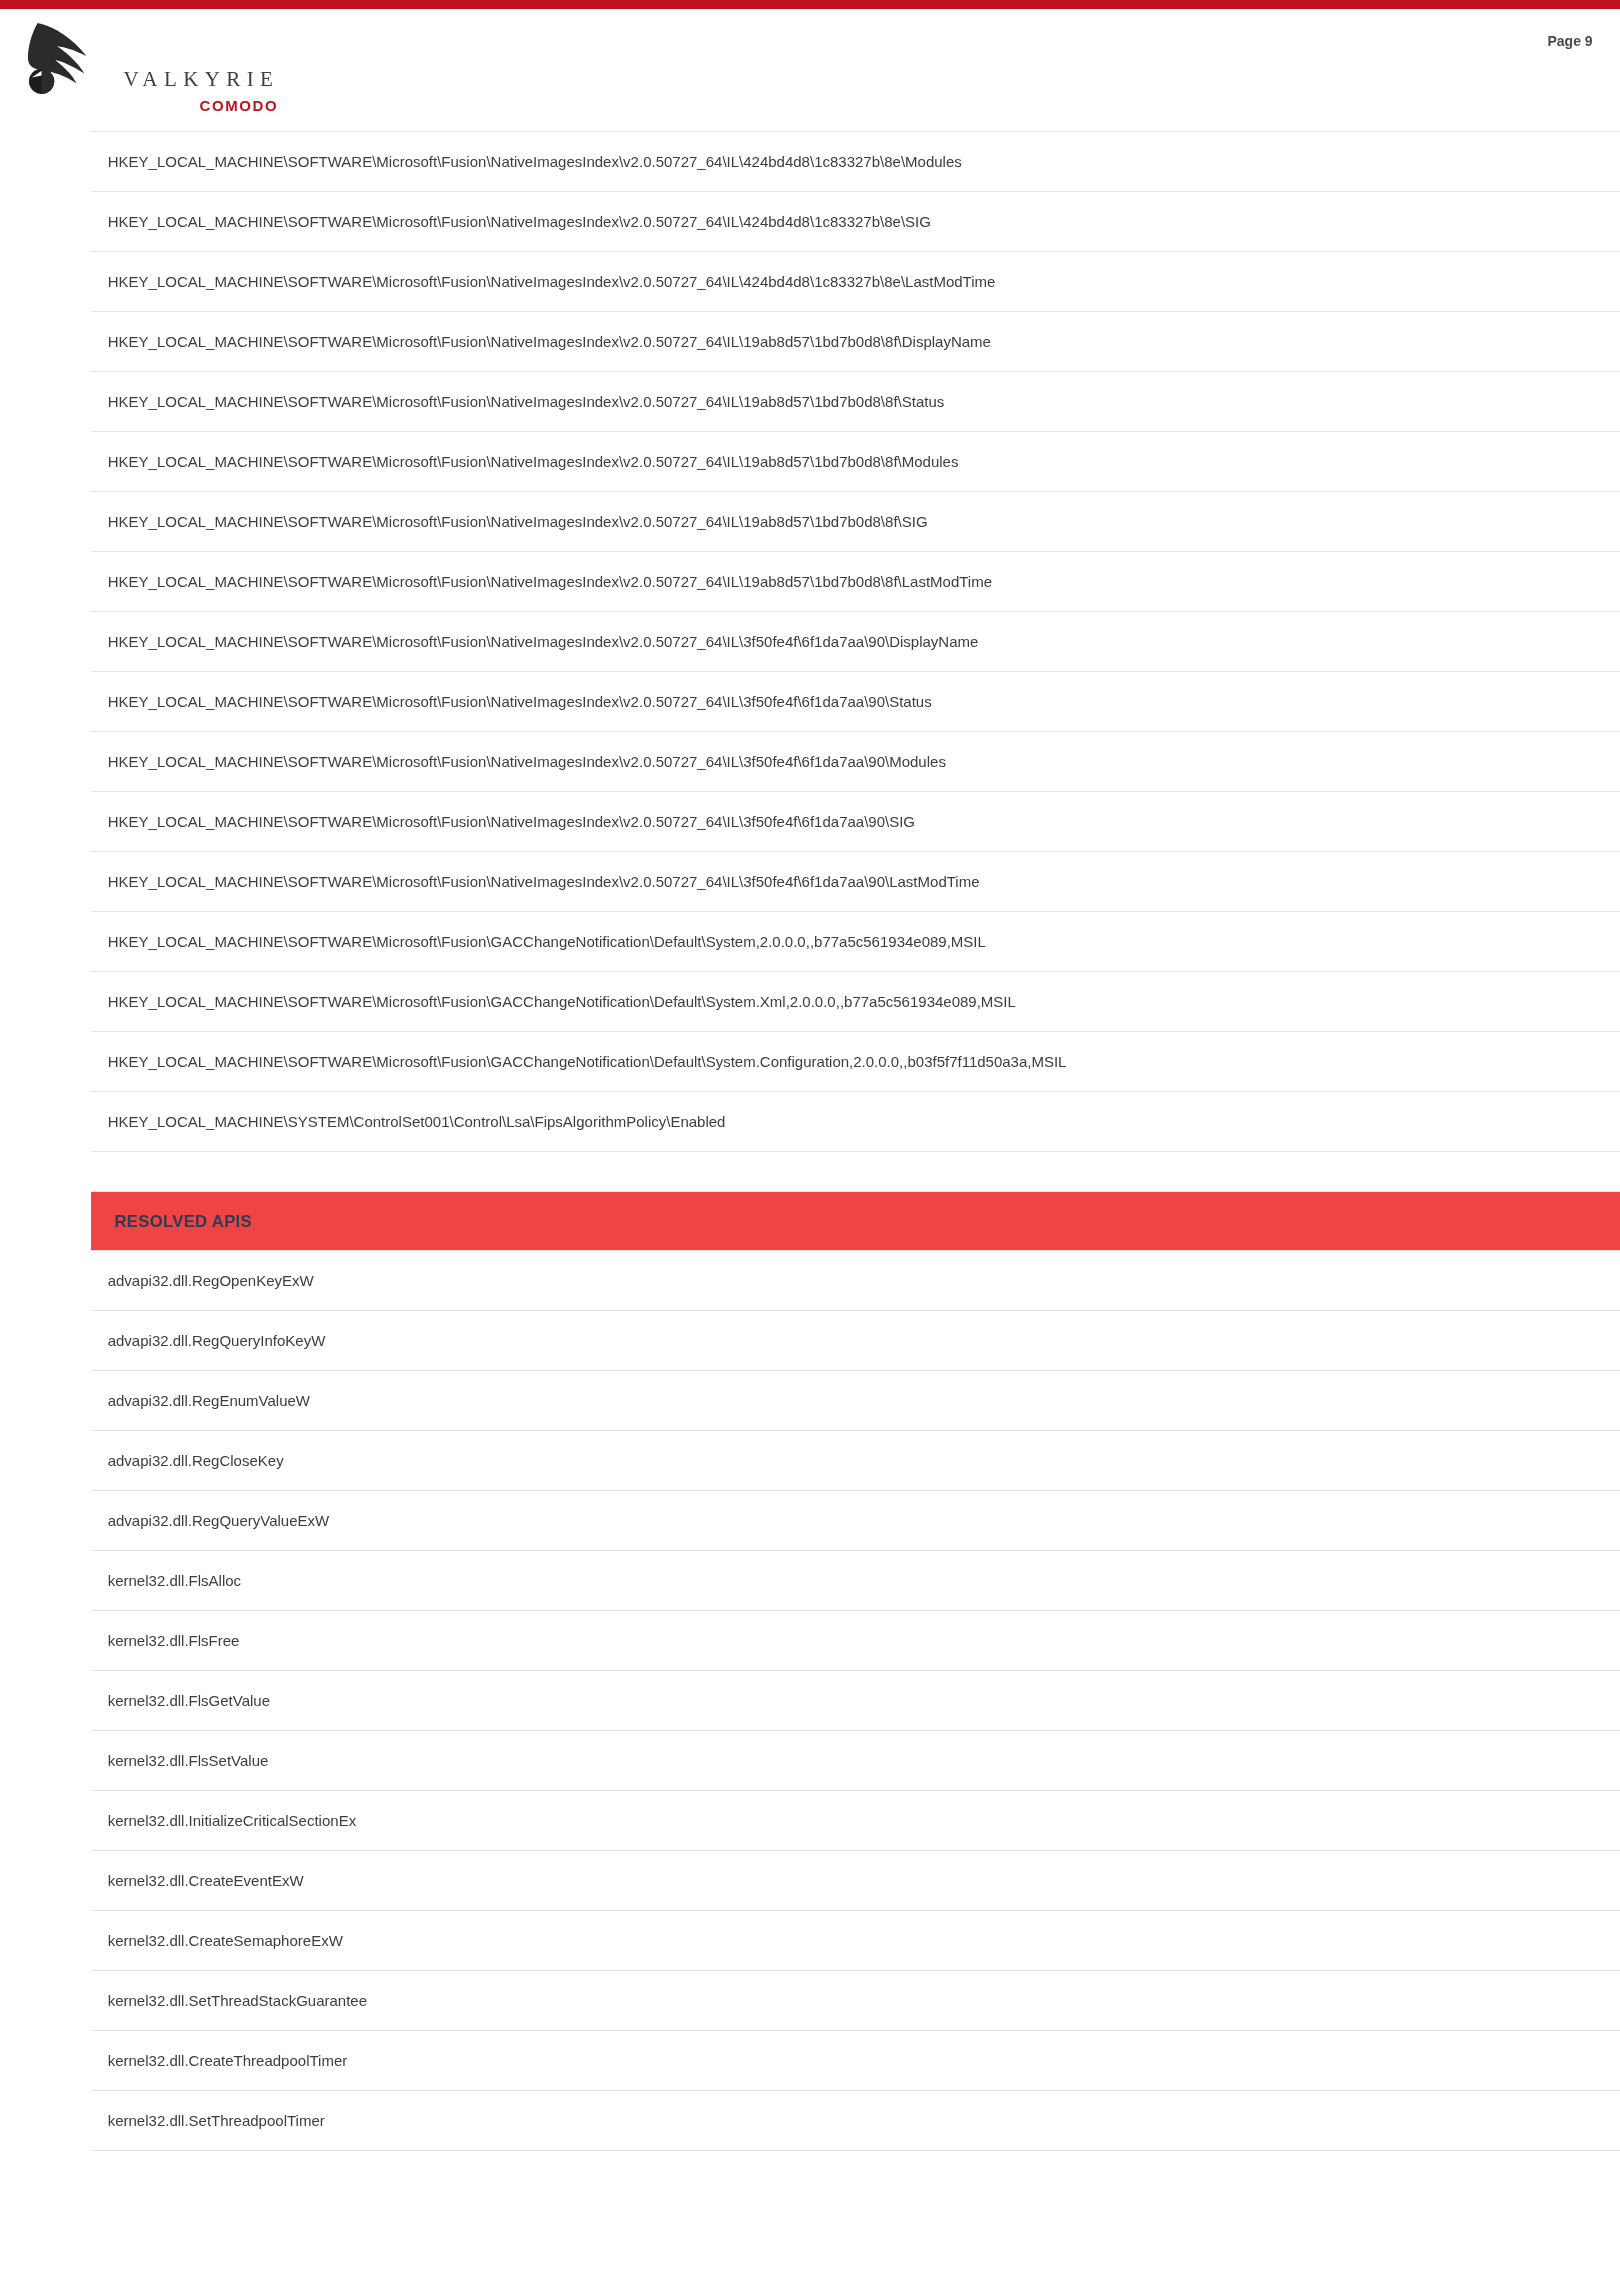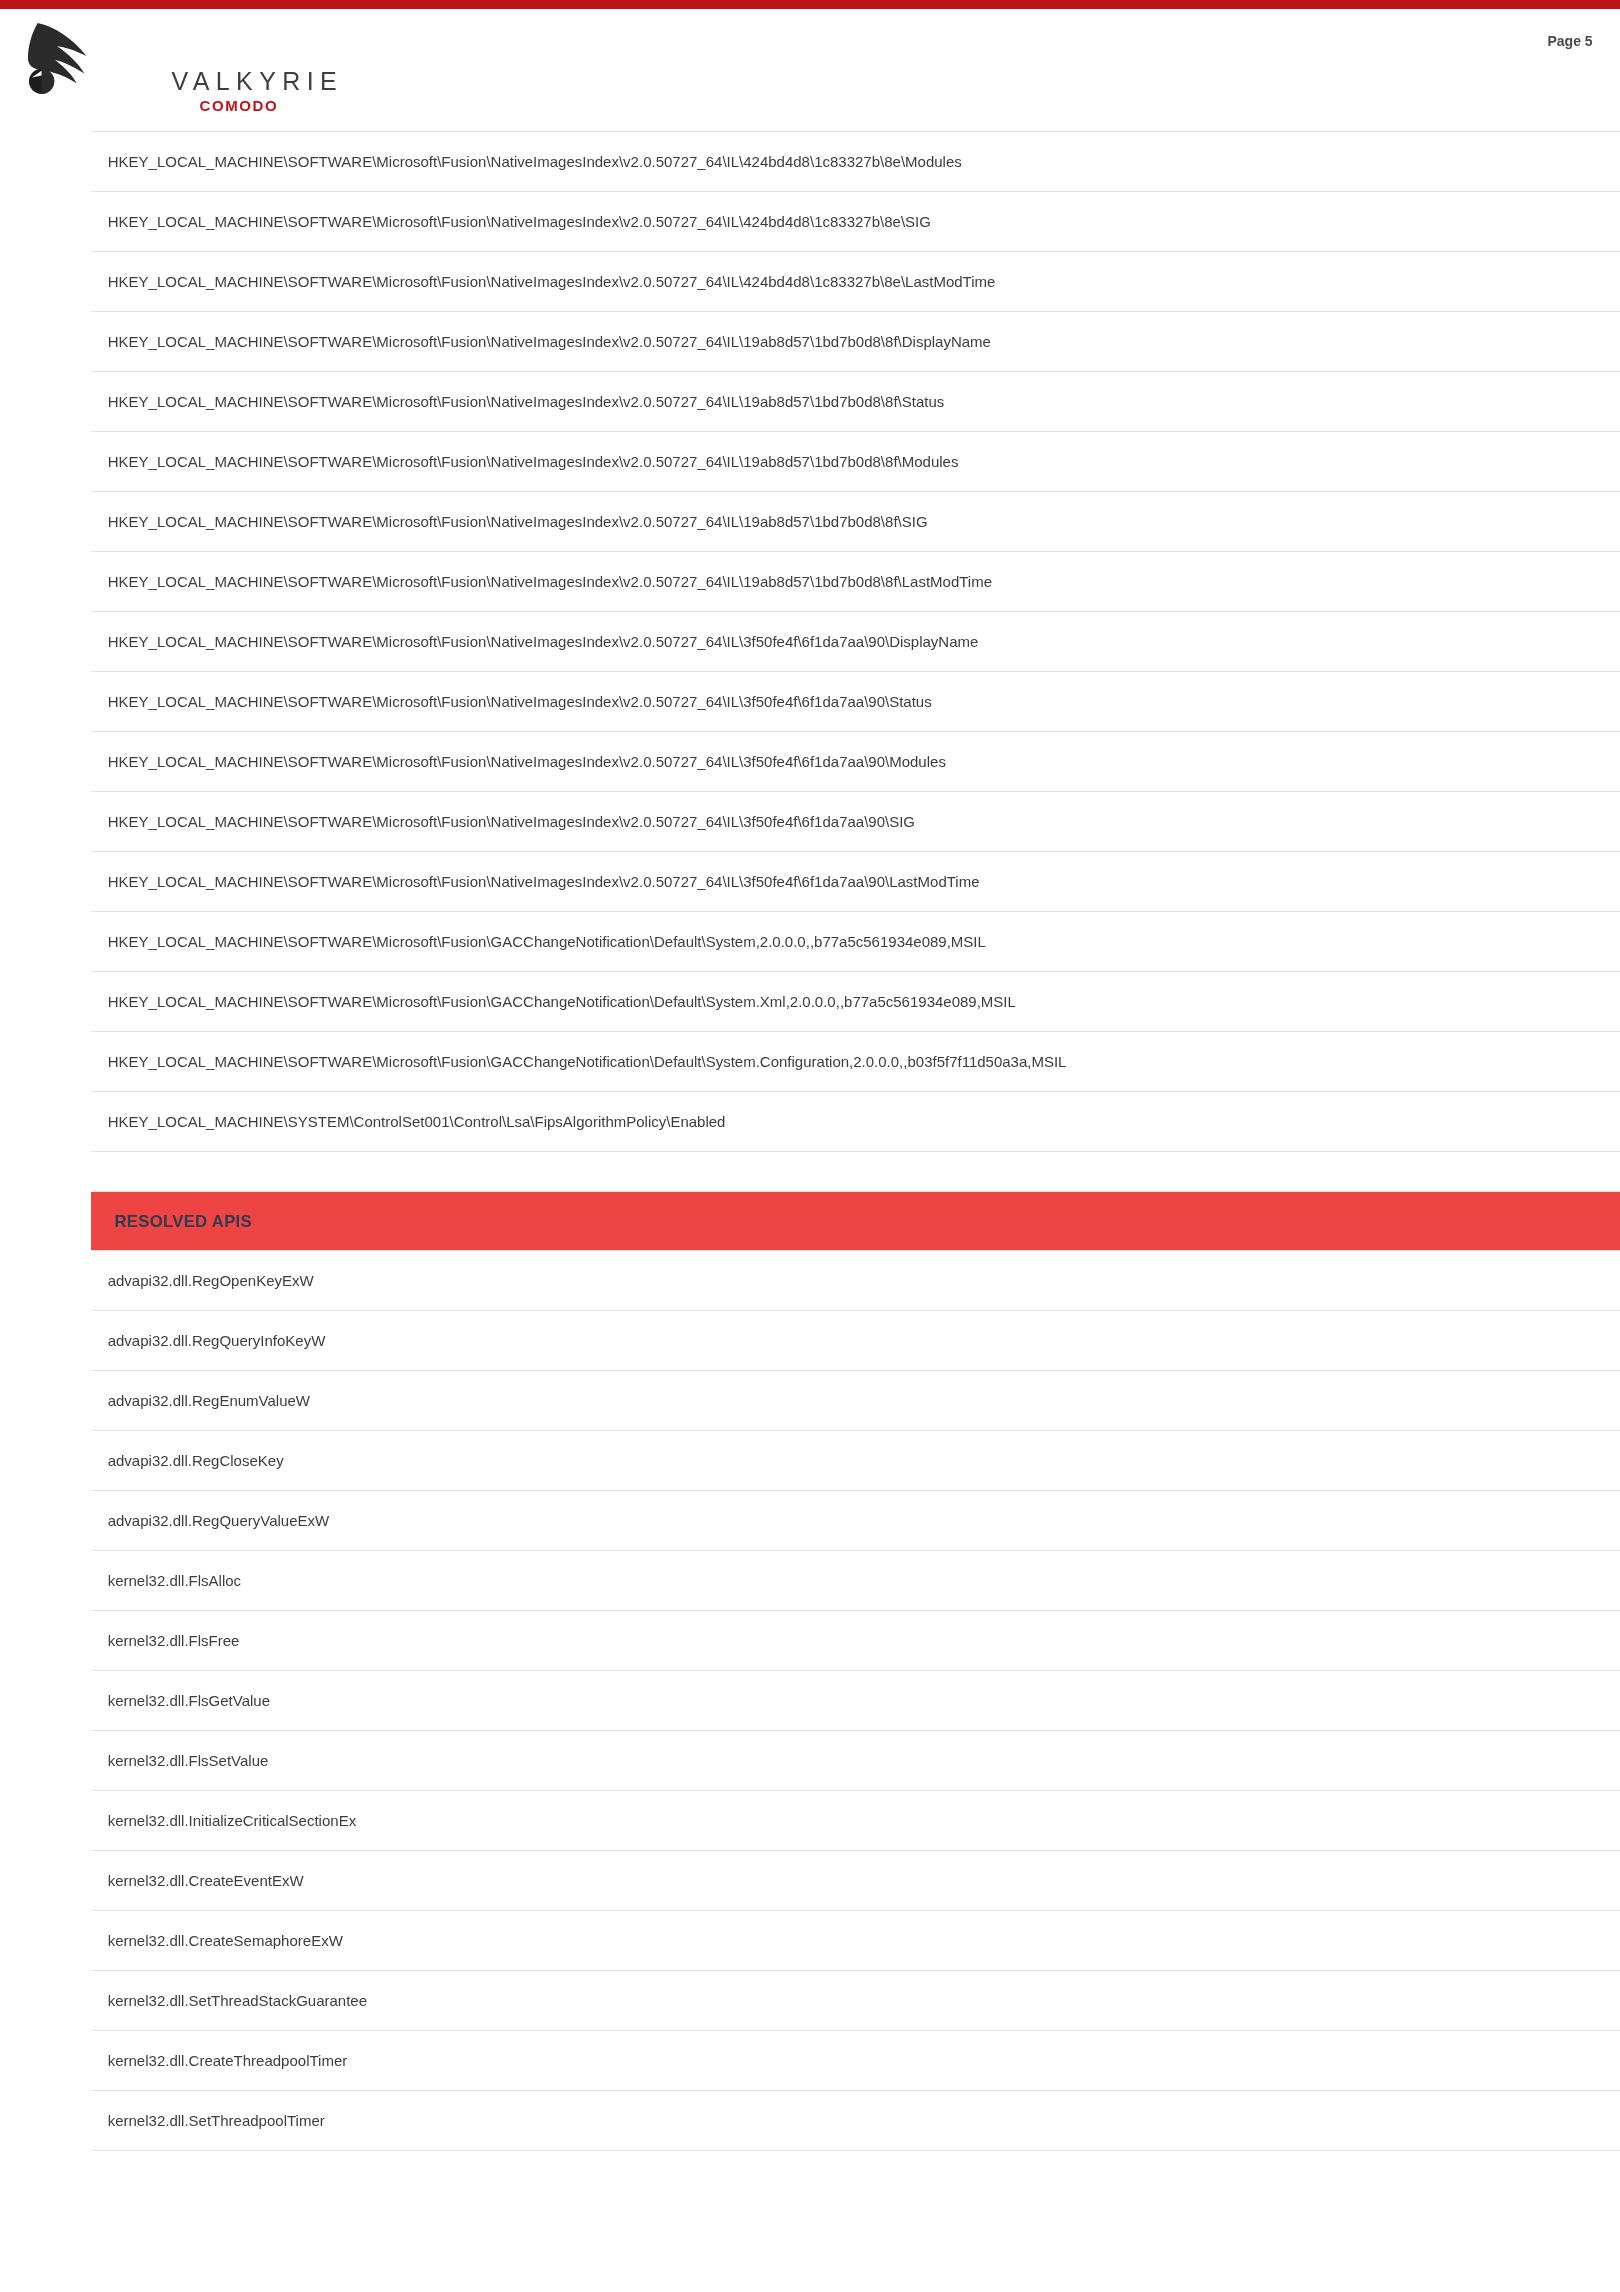--- a/index.html
+++ b/index.html
@@ -40,25 +40,24 @@
     position: absolute;
     left: 0;
     top: 3.9px;
     width: 76px;
     height: 80px;
   }
   .brand-text {
     position: absolute;
     left: 98px;
     top: 54px;
-    font-size: 25px;
+    font-size: 21px;
     letter-spacing: 6.4px;
     color: #3f3f3f;
-    font-family: Liberation Sans, sans-serif;
-    margin-left: 48px;
+    font-family: Liberation Serif, serif;
   }
   .brand-sub {
     position: absolute;
     left: 174px;
     top: 84px;
     font-size: 15px;
     letter-spacing: 1.6px;
     font-weight: bold;
     color: #c0121a;
   }
@@ -126,21 +125,21 @@
   <div class="logo-wrap">
     <svg class="logo-mark" viewBox="0 0 78 82">
       <path d="M12 6 C30 10 48 22 62 40 C50 34 40 31 32 30 C44 38 54 48 60 58 C48 50 38 46 30 44 C40 52 48 60 52 68 C40 60 28 56 18 55 L18 55 C8 54 2 50 2 42 C2 30 6 16 12 6 Z" fill="#2b2b2b"></path>
       <circle cx="16" cy="66" r="13" fill="#1d1d1d"></circle>
       <path d="M29 66 C29 73 23 79 16 79 L16 53 C23 53 29 59 29 66 Z" fill="#2b2b2b"></path>
       <path d="M6 62 L16 55 L16 60 Z" fill="#ffffff"></path>
     </svg>
     <div class="brand-text">VALKYRIE</div>
     <div class="brand-sub">COMODO</div>
   </div>
-  <div class="page-label">Page 5</div>
+  <div class="page-label">Page 9</div>
 </div>
 
 <div class="clip">
   <div class="content" style="top:0;">
     <div id="sections-root">
         <div class="table">
           <div class="row">HKEY_LOCAL_MACHINE\SOFTWARE\Microsoft\Fusion\NativeImagesIndex\v2.0.50727_64\IL\424bd4d8\1c83327b\8e\Modules</div>
           <div class="row">HKEY_LOCAL_MACHINE\SOFTWARE\Microsoft\Fusion\NativeImagesIndex\v2.0.50727_64\IL\424bd4d8\1c83327b\8e\SIG</div>
           <div class="row">HKEY_LOCAL_MACHINE\SOFTWARE\Microsoft\Fusion\NativeImagesIndex\v2.0.50727_64\IL\424bd4d8\1c83327b\8e\LastModTime</div>
           <div class="row">HKEY_LOCAL_MACHINE\SOFTWARE\Microsoft\Fusion\NativeImagesIndex\v2.0.50727_64\IL\19ab8d57\1bd7b0d8\8f\DisplayName</div>

